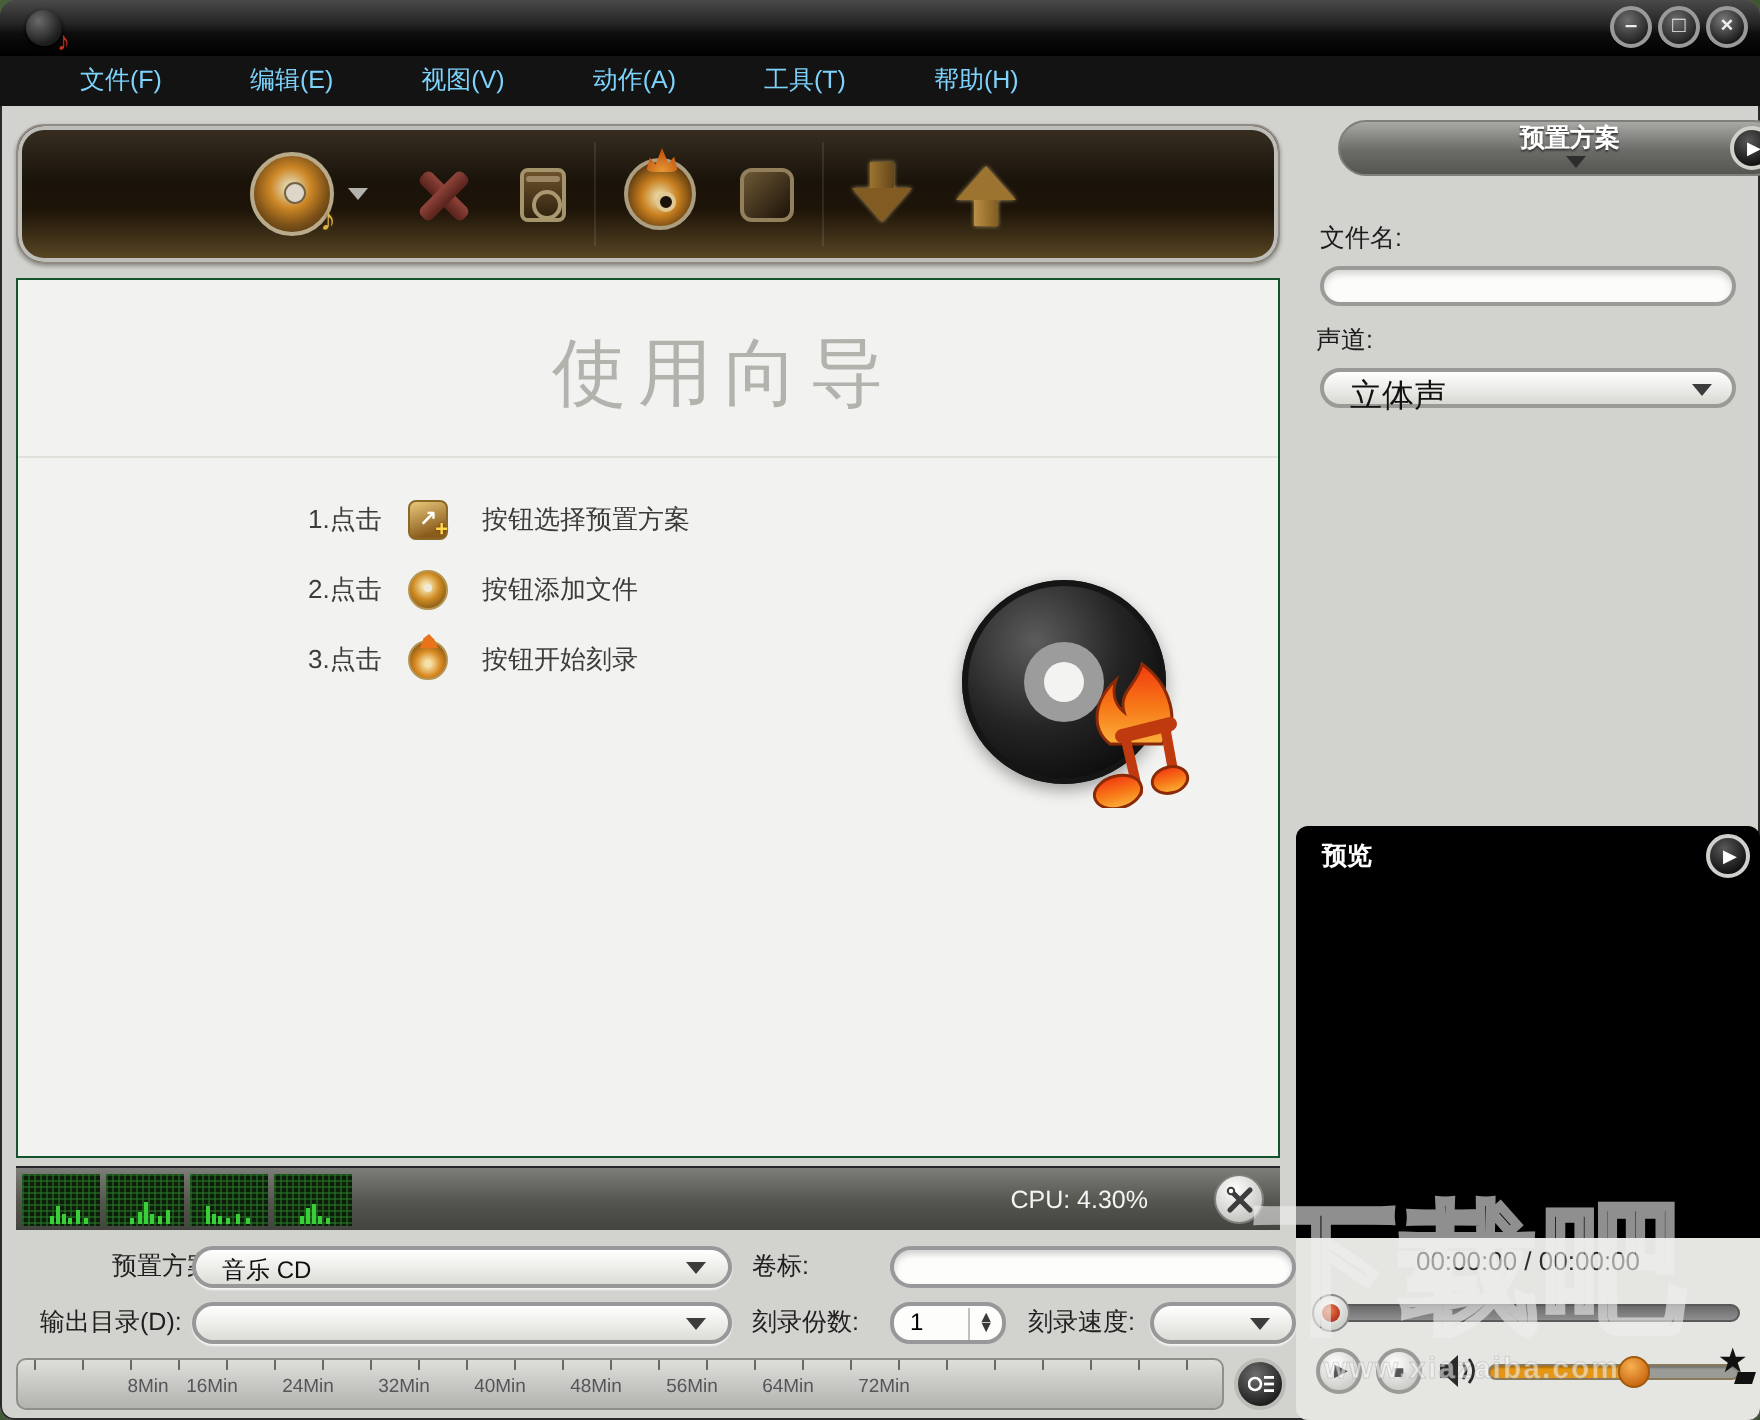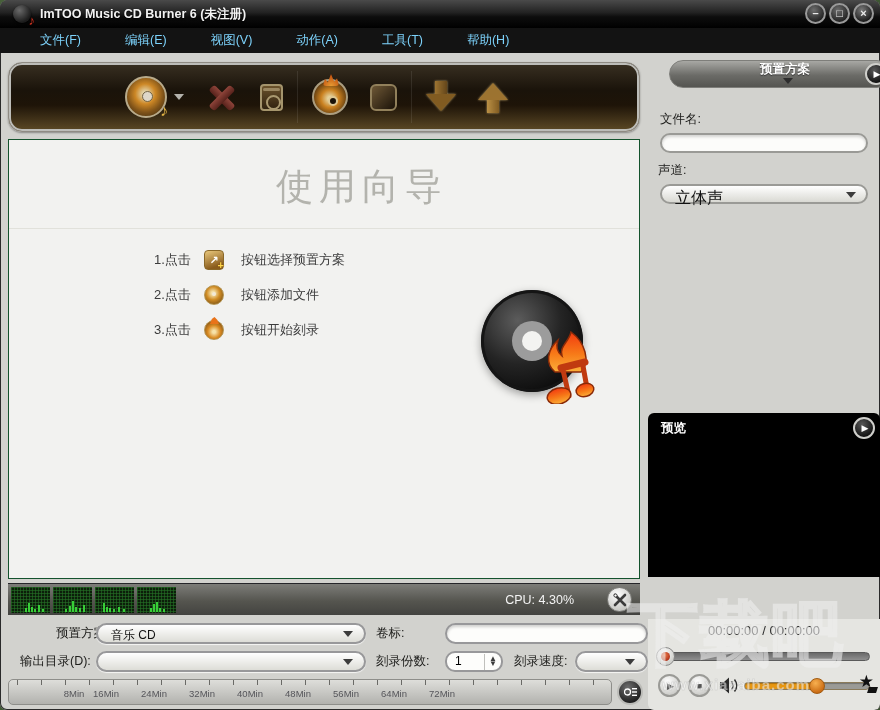--- a/index.html
+++ b/index.html
@@ -143,21 +143,21 @@
                border:2px solid #cfcfcb; background:radial-gradient(circle at 40% 30%,#585858,#111 75%);
                color:#fff; font-size:9px; display:flex; align-items:center; justify-content:center; line-height:1; padding-left:2px; }
   .side-label { position:absolute; font-size:12.5px; color:#1c1c1a; }
   .side-pill { position:absolute; left:660px; width:208px; height:20px; border-radius:10px; border:2px solid #9a9a96; }
   .side-pill.input { background:#fcfcfa; box-shadow:inset 0 2px 3px rgba(0,0,0,.16); }
   .side-pill.select { background:linear-gradient(#ffffff,#d9d9d3); }
   .side-pill .val { position:absolute; left:13px; top:2px; font-size:16px; color:#111; }
   .side-pill .caret { position:absolute; right:10px; top:6px; border-left:5px solid transparent; border-right:5px solid transparent; border-top:6px solid #3c3c3c; }
 
   
-  .preview { position:absolute; left:648px; top:413px; width:232px; height:164px; background:#000; border-radius:6px 6px 0 0; }
+  .preview { position:absolute; left:648px; top:413px; width:232px; height:206px; background:#000; border-radius:6px 6px 0 0; }
   .preview .ptitle { position:absolute; left:13px; top:7px; color:#fff; font-size:12.5px; font-weight:bold; }
   .preview .round-btn { right:5px; top:4px; }
 
   .media { position:absolute; left:648px; top:619px; width:232px; height:91px; background:#e5e5e1; border-radius:0 0 6px 6px; }
   .media .time { text-align:center; margin-top:4px; font-size:13px; color:#2c2c2c; }
   .seek { position:absolute; left:10px; top:33px; width:212px; height:9px; border-radius:5px;
           border:1px solid #5a5a5a; background:linear-gradient(#6a6a6a,#8f8f8f); }
   .seek .handle { position:absolute; left:-3px; top:-6px; width:19px; height:19px; border-radius:50%;
                   border:1px solid #8a8a8a; background:radial-gradient(circle at 40% 30%,#fff,#d0d0cc 70%);
                   display:flex; align-items:center; justify-content:center; }
@@ -181,21 +181,20 @@
 </style>
 </head>
 <body>
 
 <div id="window">
 
   <div class="titlebar">
     <div class="app-ico">
         <span>♪</span>
       </div>
-    <div class="title">ImTOO Music CD Burner 6 (未注册)</div>
     <div class="winbtns">
       <div class="winbtn">–</div>
       <div class="winbtn">□</div>
       <div class="winbtn close">×</div>
     </div>
   </div>
 
   <div class="menubar">
     <span>文件(F)</span>
     <span>编辑(E)</span>

